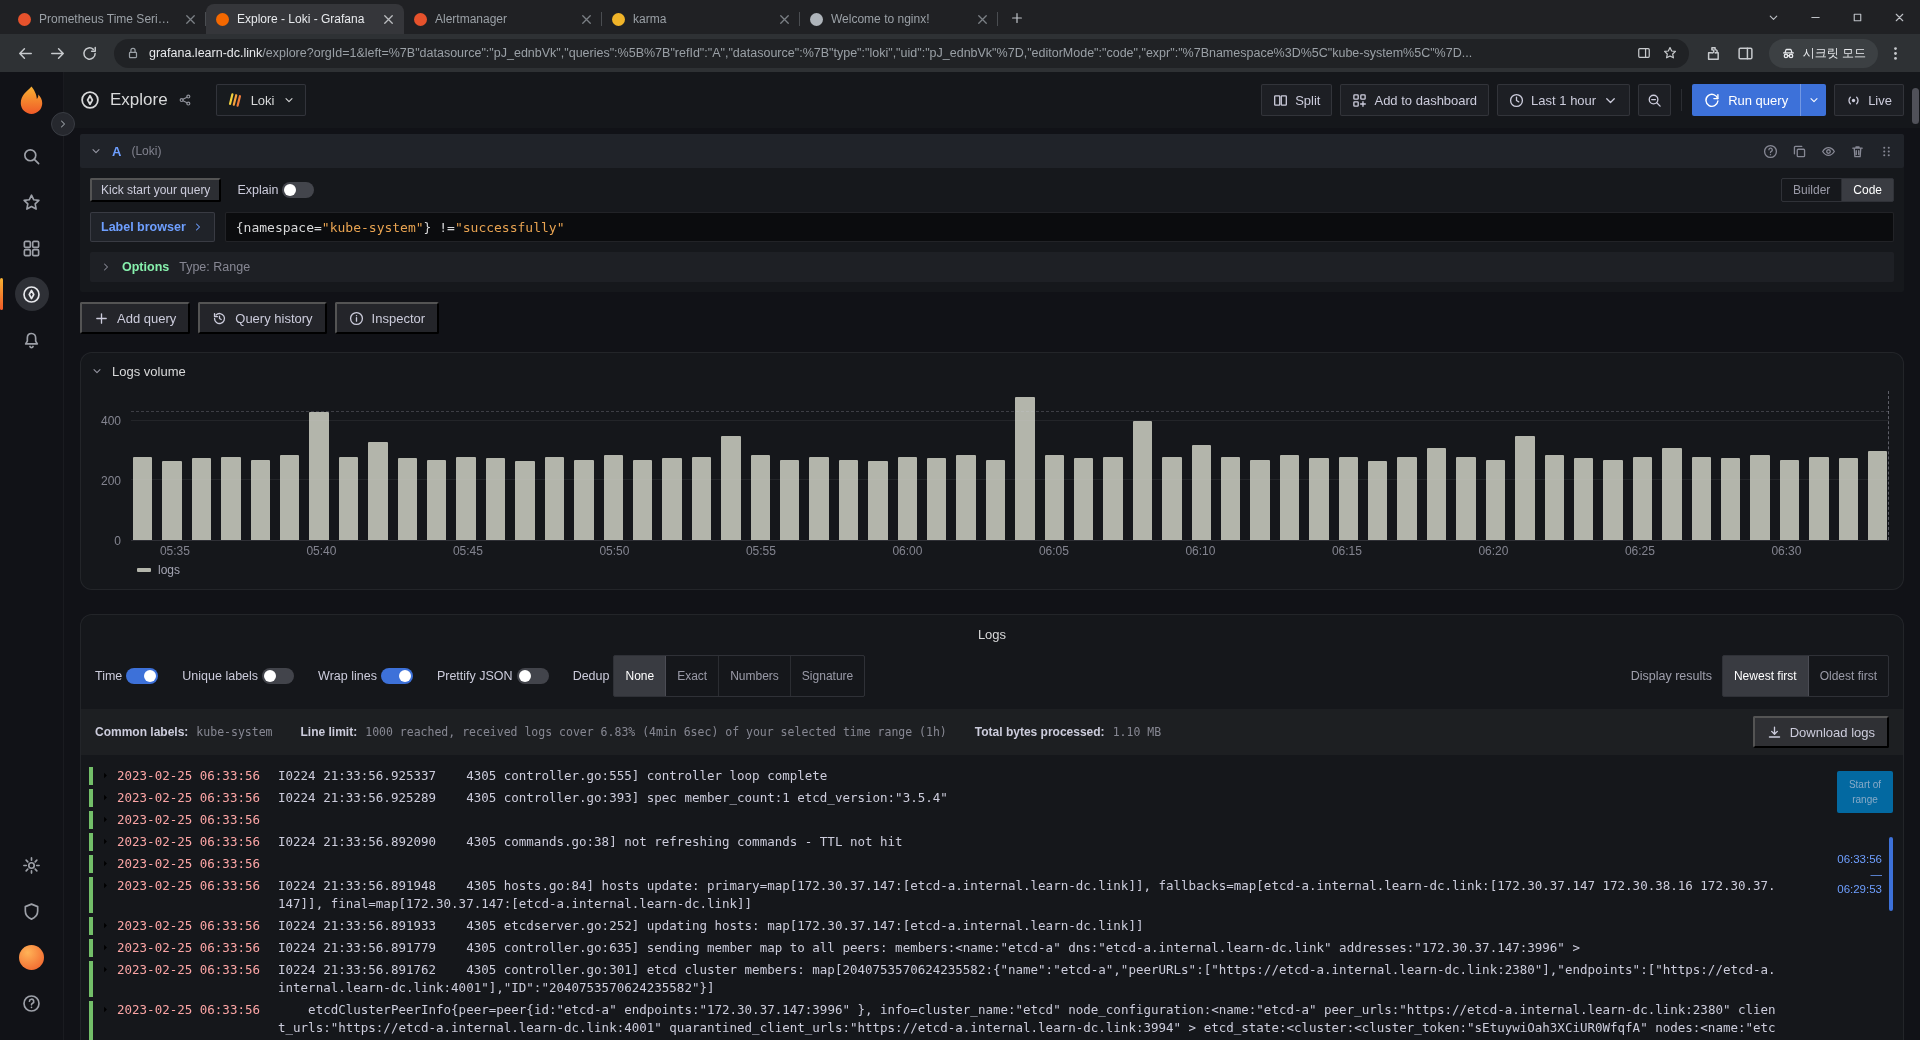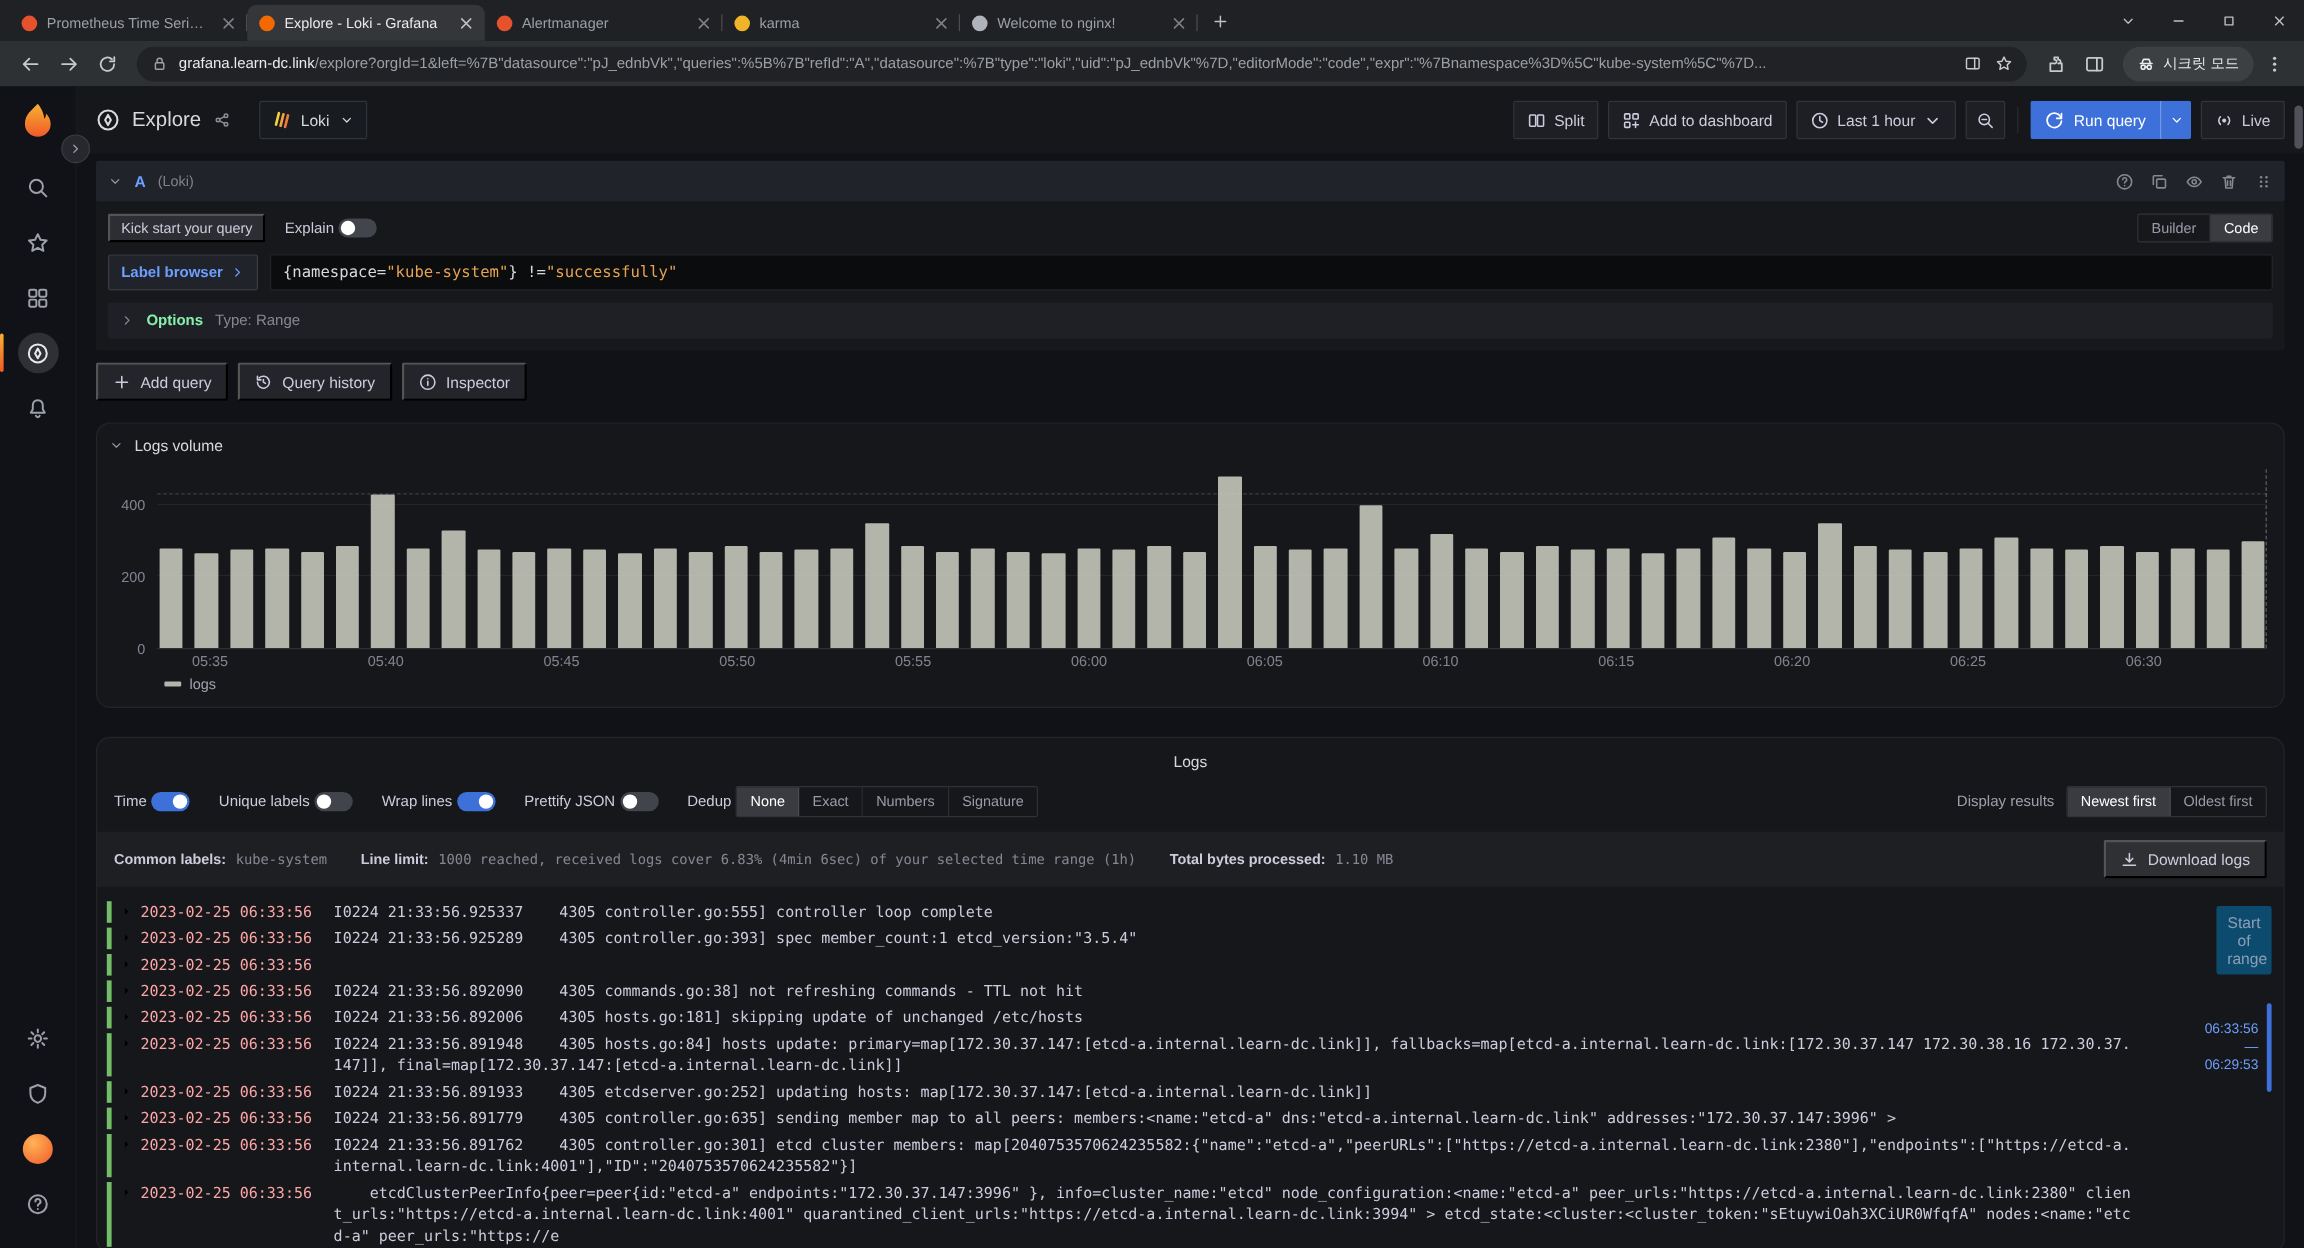--- a/index.html
+++ b/index.html
@@ -118,36 +118,36 @@
 .xtick{position:absolute;top:3px;transform:translateX(-50%);font-size:12px;color:rgba(204,204,220,.6);white-space:nowrap}
 .legend{display:flex;align-items:center;gap:7px;margin:2px 0 4px 50px;font-size:12px;color:rgba(204,204,220,.78)}
 .legend-swatch{width:14px;height:4px;border-radius:1px}
 
 .logs-panel{margin-top:24px;position:relative;min-height:430px}
 .logs-title{height:38px;display:flex;align-items:center;justify-content:center;font-weight:500;color:#d8d9da}
 .controls{display:flex;align-items:center;gap:24px;padding:2px 14px 12px}
 .toggles{display:flex;align-items:center;gap:24px}
 .display-group{margin-left:auto;display:flex;align-items:center;gap:10px}
 .display-label{color:rgba(204,204,220,.75);font-size:12.5px}
-.controls .seg{height:26px}
+.controls .seg{height:42px}
 .meta{display:flex;align-items:center;gap:28px;padding:7px 14px;background:rgba(204,204,220,.045)}
 .meta-items{display:flex;align-items:baseline;gap:28px;min-width:0}
 .meta-item{display:flex;gap:8px;align-items:baseline;white-space:nowrap}
 .meta-item:nth-child(2){white-space:normal}
 .meta-label{font-weight:700;font-size:12px;color:#ccccdc}
 .meta-value{font-family:"DejaVu Sans Mono",monospace;color:rgba(204,204,220,.6);font-size:11.5px}
 .dl-btn{margin-left:auto}
 .logrows{position:relative;padding:12px 120px 0 8px;font-family:"DejaVu Sans Mono",monospace;font-size:12.5px;line-height:18px}
 .logrow{display:flex;align-items:flex-start;border-left:4px solid #73bf69;margin-bottom:4px}
 .expander{width:24px;flex:none;display:flex;justify-content:center;color:rgba(204,204,220,.55);padding-top:3px}
 .expander svg{width:11px;height:11px}
 .ltime{white-space:pre;color:#fca5a5;margin-right:18px;font-weight:400}
 .lmsg{flex:1;white-space:pre-wrap;word-break:break-all;color:#ccccdc}
 .log-nav{position:absolute;right:10px;top:16px;display:flex;flex-direction:column;align-items:flex-end;gap:24px}
-.range-box{background:#0c4a6e;color:rgba(204,204,220,.65);font-size:13px;line-height:15px;padding:6px 9px;text-align:center;border-radius:2px;width:46px;font-family:"Liberation Sans",sans-serif}
+.range-box{background:#0369a1;color:rgba(204,204,220,.65);font-size:10px;line-height:15px;padding:6px 9px;text-align:center;border-radius:2px;width:56px;font-family:"Liberation Sans",sans-serif}
 .nav-scroll{display:flex;align-items:center;gap:7px}
 .nav-times{color:#6e9fff;font-size:11.5px;text-align:right;line-height:15px;font-family:"Liberation Sans",sans-serif}
 .nav-bar{width:4px;height:74px;background:#3d71d9;border-radius:2px}
 </style>
 </head>
 <body>
 
 <div class="screen">
 
   <div class="tabbar">
@@ -858,21 +858,20 @@
                   <span class="ltime">2023-02-25 06:33:56</span>
                   <span class="lmsg">I0224 21:33:56.892090    4305 commands.go:38] not refreshing commands - TTL not hit</span>
                 </div>
                 <div class="logrow">
                   <span class="expander">
                     <svg viewBox="0 0 16 16">
                       <path d="M6 4 10 8 6 12"></path>
                     </svg>
                   </span>
                   <span class="ltime">2023-02-25 06:33:56</span>
-                  <span class="lmsg">I0224 21:33:56.892006    4305 hosts.go:181] skipping update of unchanged /etc/hosts</span>
                 </div>
                 <div class="logrow">
                   <span class="expander">
                     <svg viewBox="0 0 16 16">
                       <path d="M6 4 10 8 6 12"></path>
                     </svg>
                   </span>
                   <span class="ltime">2023-02-25 06:33:56</span>
                   <span class="lmsg">I0224 21:33:56.891948    4305 hosts.go:84] hosts update: primary=map[172.30.37.147:[etcd-a.internal.learn-dc.link]], fallbacks=map[etcd-a.internal.learn-dc.link:[172.30.37.147 172.30.38.16 172.30.37.147]], final=map[172.30.37.147:[etcd-a.internal.learn-dc.link]]</span>
                 </div>

